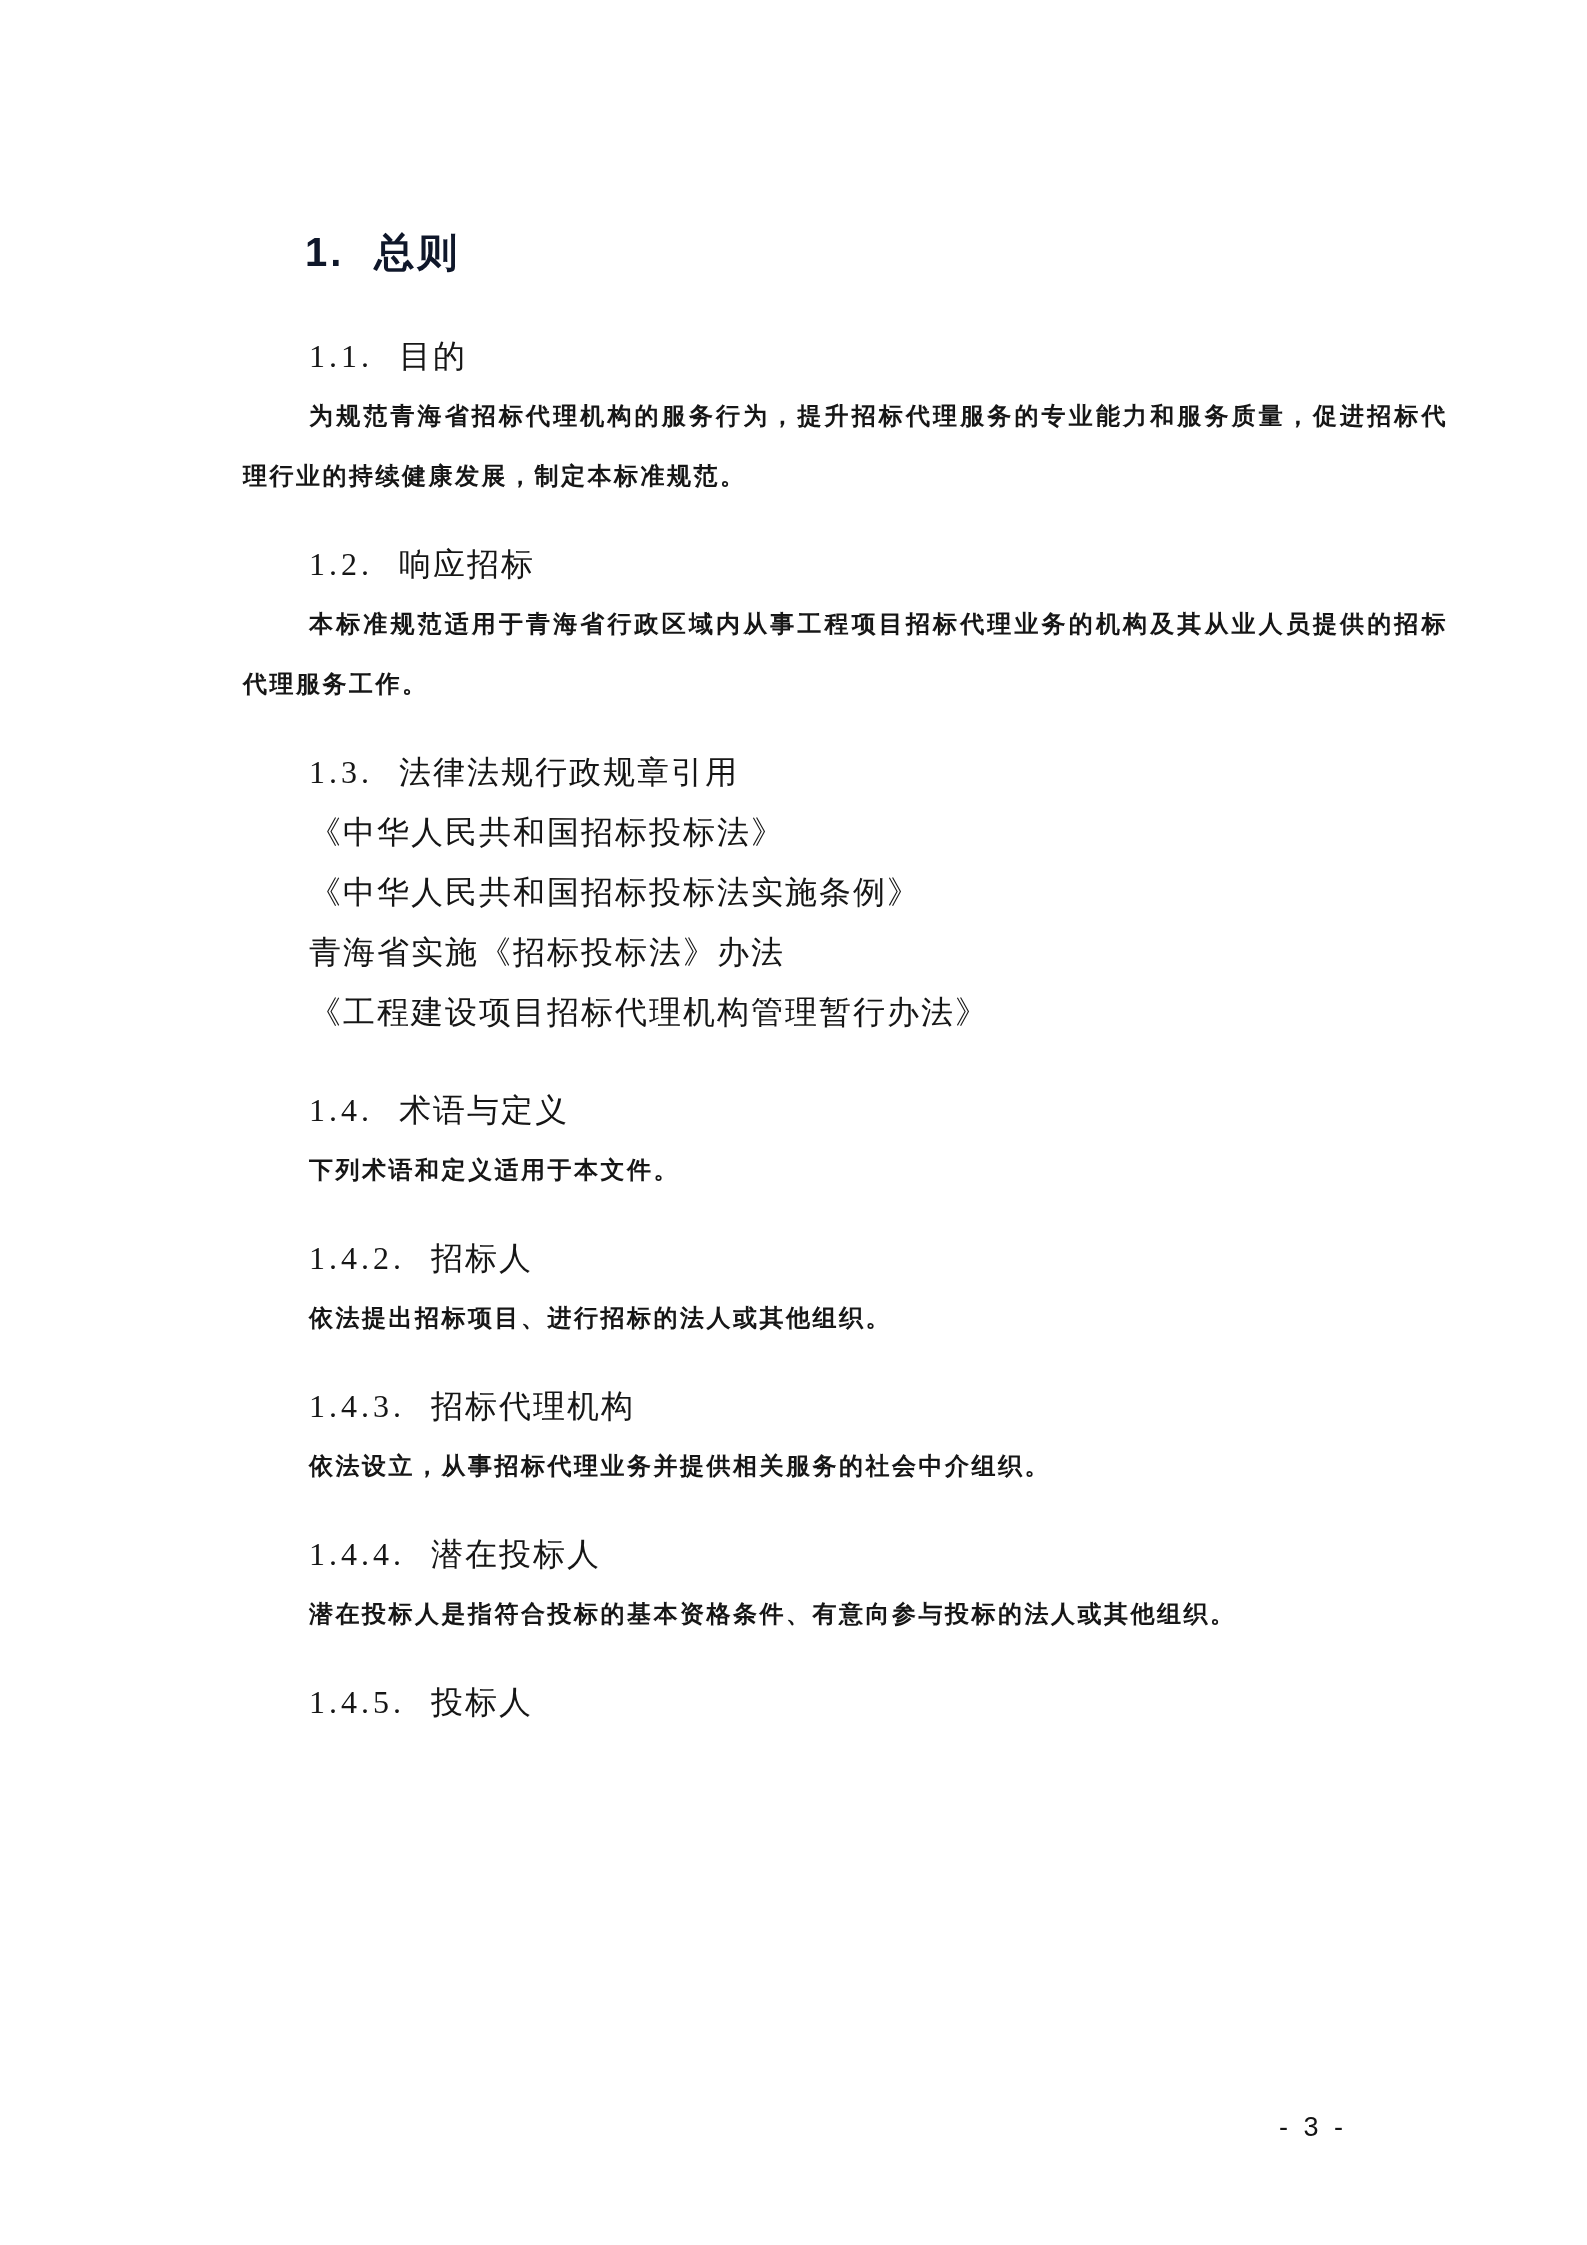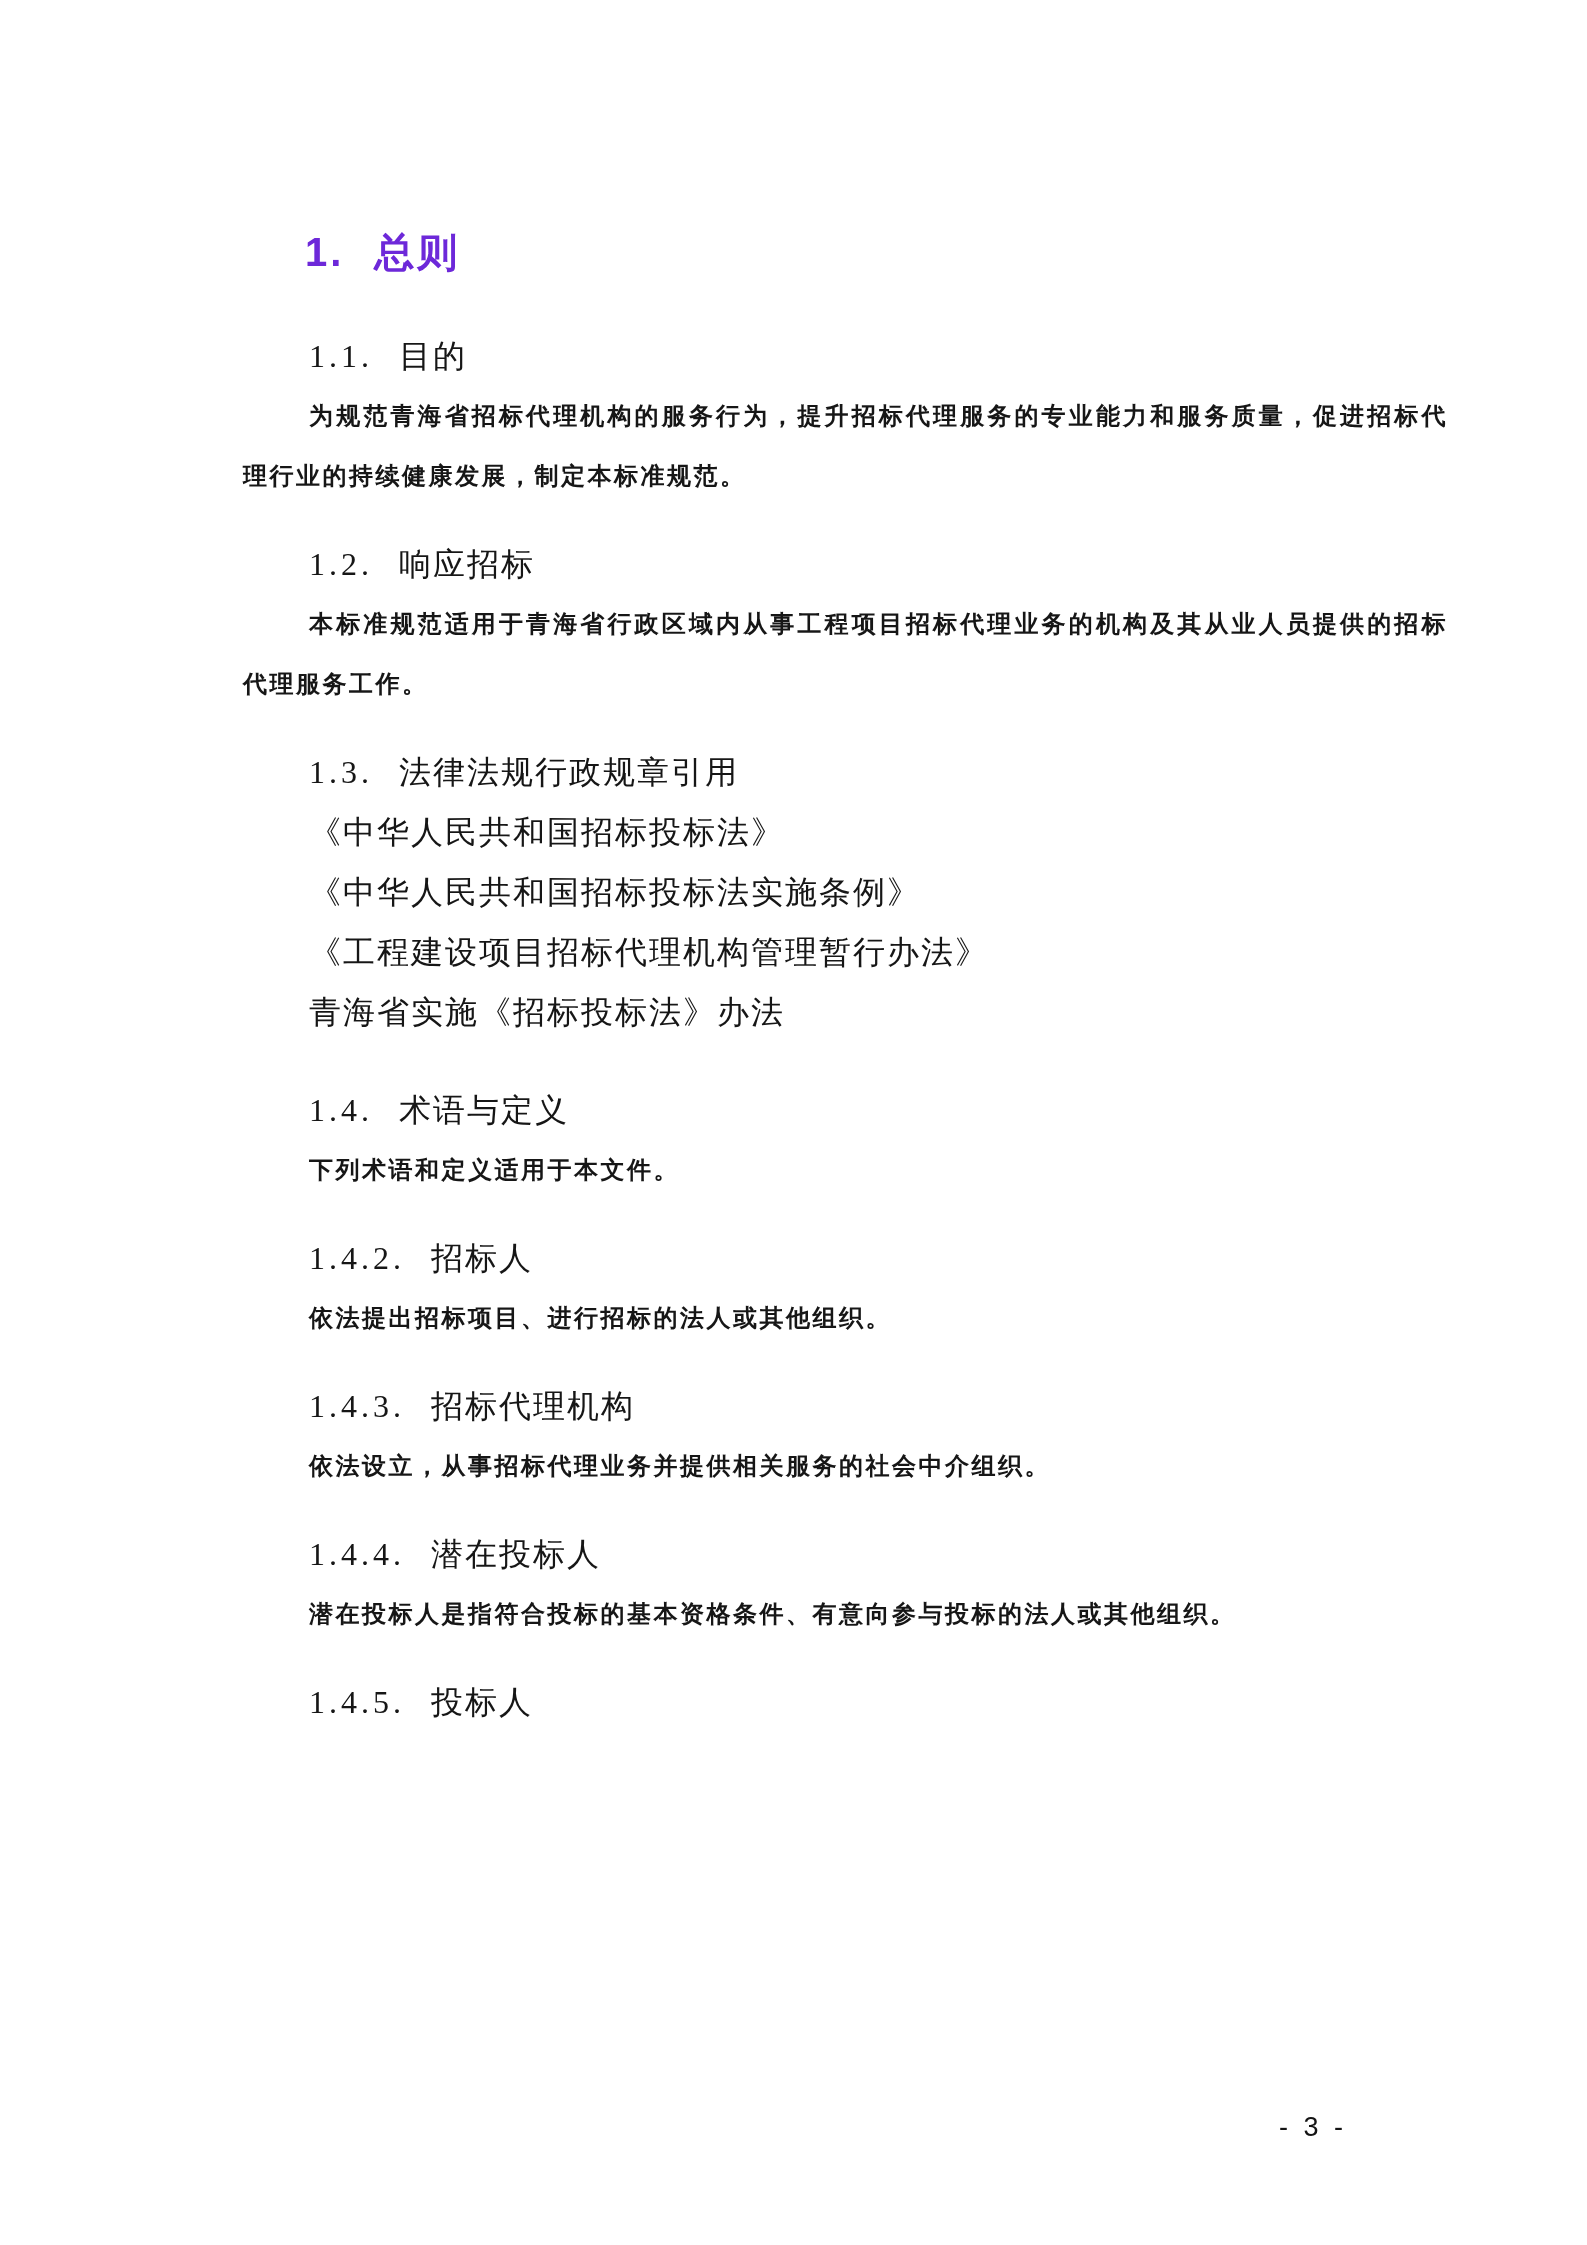--- a/index.html
+++ b/index.html
@@ -24,21 +24,21 @@
   }
   
   .chapter {
     margin: 0;
     padding-left: 62px;
     font-family: "Liberation Sans", "DejaVu Sans", sans-serif;
     font-weight: 700;
     font-size: 40px;
     line-height: 44px;
     letter-spacing: 3px;
-    color: #6d28d9;
+    color: #0f172a;
   }
   .chapter .ch-num { margin-right: 30px; }
   
   .sec { margin: 28px 0 0 0; }
   .sec.first { margin-top: 52px; }
   .sec.gap-lg { margin-top: 38px; }
   .sec-h {
     margin: 0;
     padding-left: 66px;
     font-size: 32px;
@@ -101,22 +101,22 @@
       </h2>
       <p class="para">本标准规范适用于青海省行政区域内从事工程项目招标代理业务的机构及其从业人员提供的招标代理服务工作。</p>
     </section>
 
     <section class="sec">
       <h2 class="sec-h">
         <span class="sec-num">1.3.</span><span class="sec-title">法律法规行政规章引用</span>
       </h2>
       <p class="ref">《中华人民共和国招标投标法》</p>
       <p class="ref">《中华人民共和国招标投标法实施条例》</p>
+      <p class="ref">青海省实施《招标投标法》办法</p>
       <p class="ref">《工程建设项目招标代理机构管理暂行办法》</p>
-      <p class="ref">青海省实施《招标投标法》办法</p>
     </section>
 
     <section class="sec gap-lg">
       <h2 class="sec-h">
         <span class="sec-num">1.4.</span><span class="sec-title">术语与定义</span>
       </h2>
       <p class="para">下列术语和定义适用于本文件。</p>
     </section>
 
 

